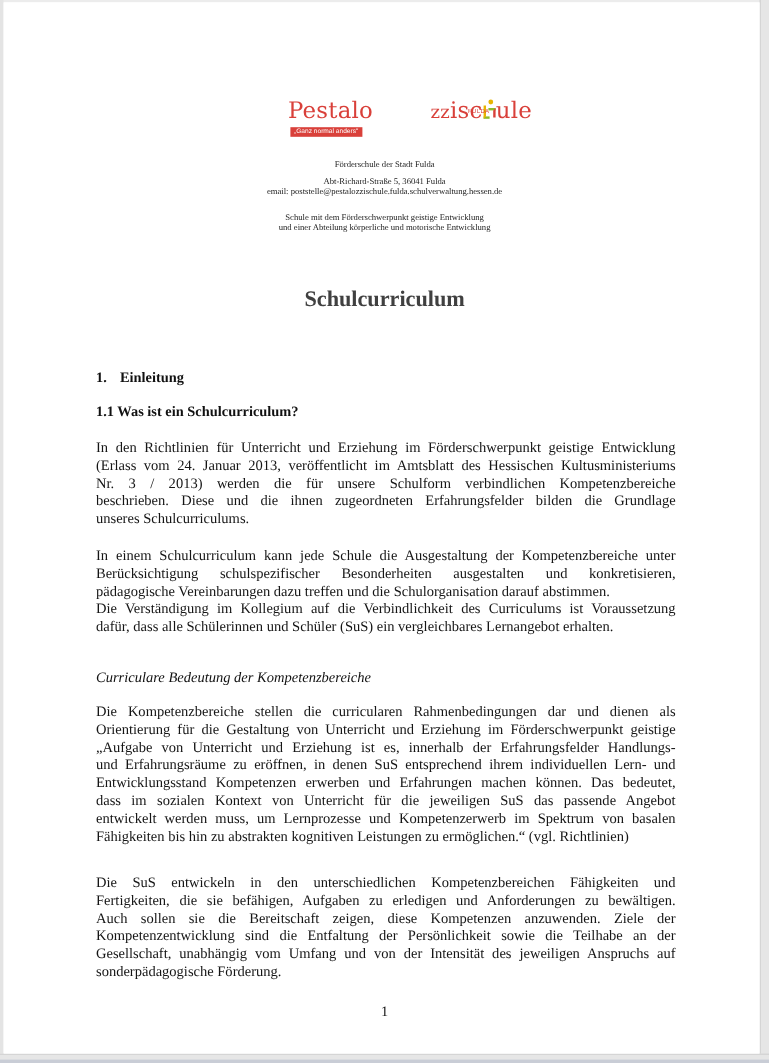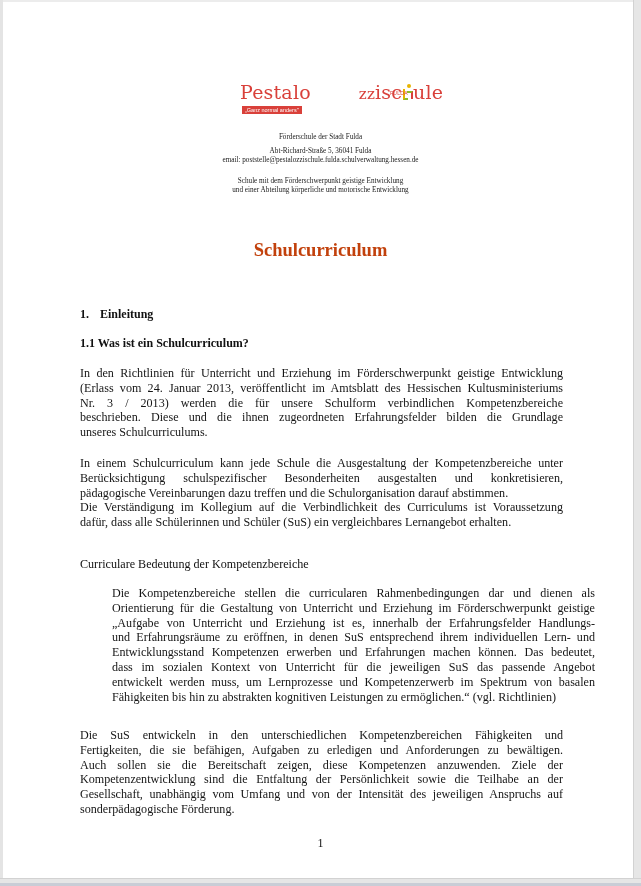--- a/index.html
+++ b/index.html
@@ -40,37 +40,37 @@
     font-size: 5.5px; line-height: 8px; white-space: nowrap;
   }
 
   .letterhead { position: absolute; left: 0; width: 641px; text-align: center; font-size: 7.2px; line-height: 9px; color: #222; }
   .lh-school { top: 133px; }
   .lh-addr { top: 147px; }
   .lh-focus { top: 177px; }
 
   .title {
     position: absolute; top: 240px; left: 0; width: 641px; text-align: center;
-    font-size: 18.5px; font-weight: bold; color: #c2410c;
+    font-size: 18.5px; font-weight: bold; color: #404040;
   }
 
   .h1 { position: absolute; left: 80px; top: 307px; font-size: 12px; font-weight: bold; }
   .h1 .num { display: inline-block; width: 20px; }
   .h2 { position: absolute; left: 80px; top: 336px; font-size: 12px; font-weight: bold; }
 
   .para {
     position: absolute; left: 80px; width: 483px;
     font-size: 12.1px; line-height: 14.8px; text-align: justify; color: #151515;
   }
   .para .ln { display: block; text-align: justify; text-align-last: justify; white-space: nowrap; }
   .para .ln.last { text-align-last: left; }
   .p1 { top: 366px; }
   .p2 { top: 456px; }
-  .subhead { position: absolute; left: 80px; top: 557px; font-size: 12.1px; }
-  .p3 { top: 586px; margin-left: 32px; }
+  .subhead { position: absolute; left: 80px; top: 557px; font-size: 12.1px; font-style: italic; }
+  .p3 { top: 586px; }
   .p4 { top: 728px; }
 
   .page-num { position: absolute; left: 0; width: 641px; top: 836px; text-align: center; font-size: 12px; }
 </style>
 </head>
 <body>
 
 <div class="frame-top"></div>
 <div class="frame-left"></div>
 <div class="frame-right"></div>

